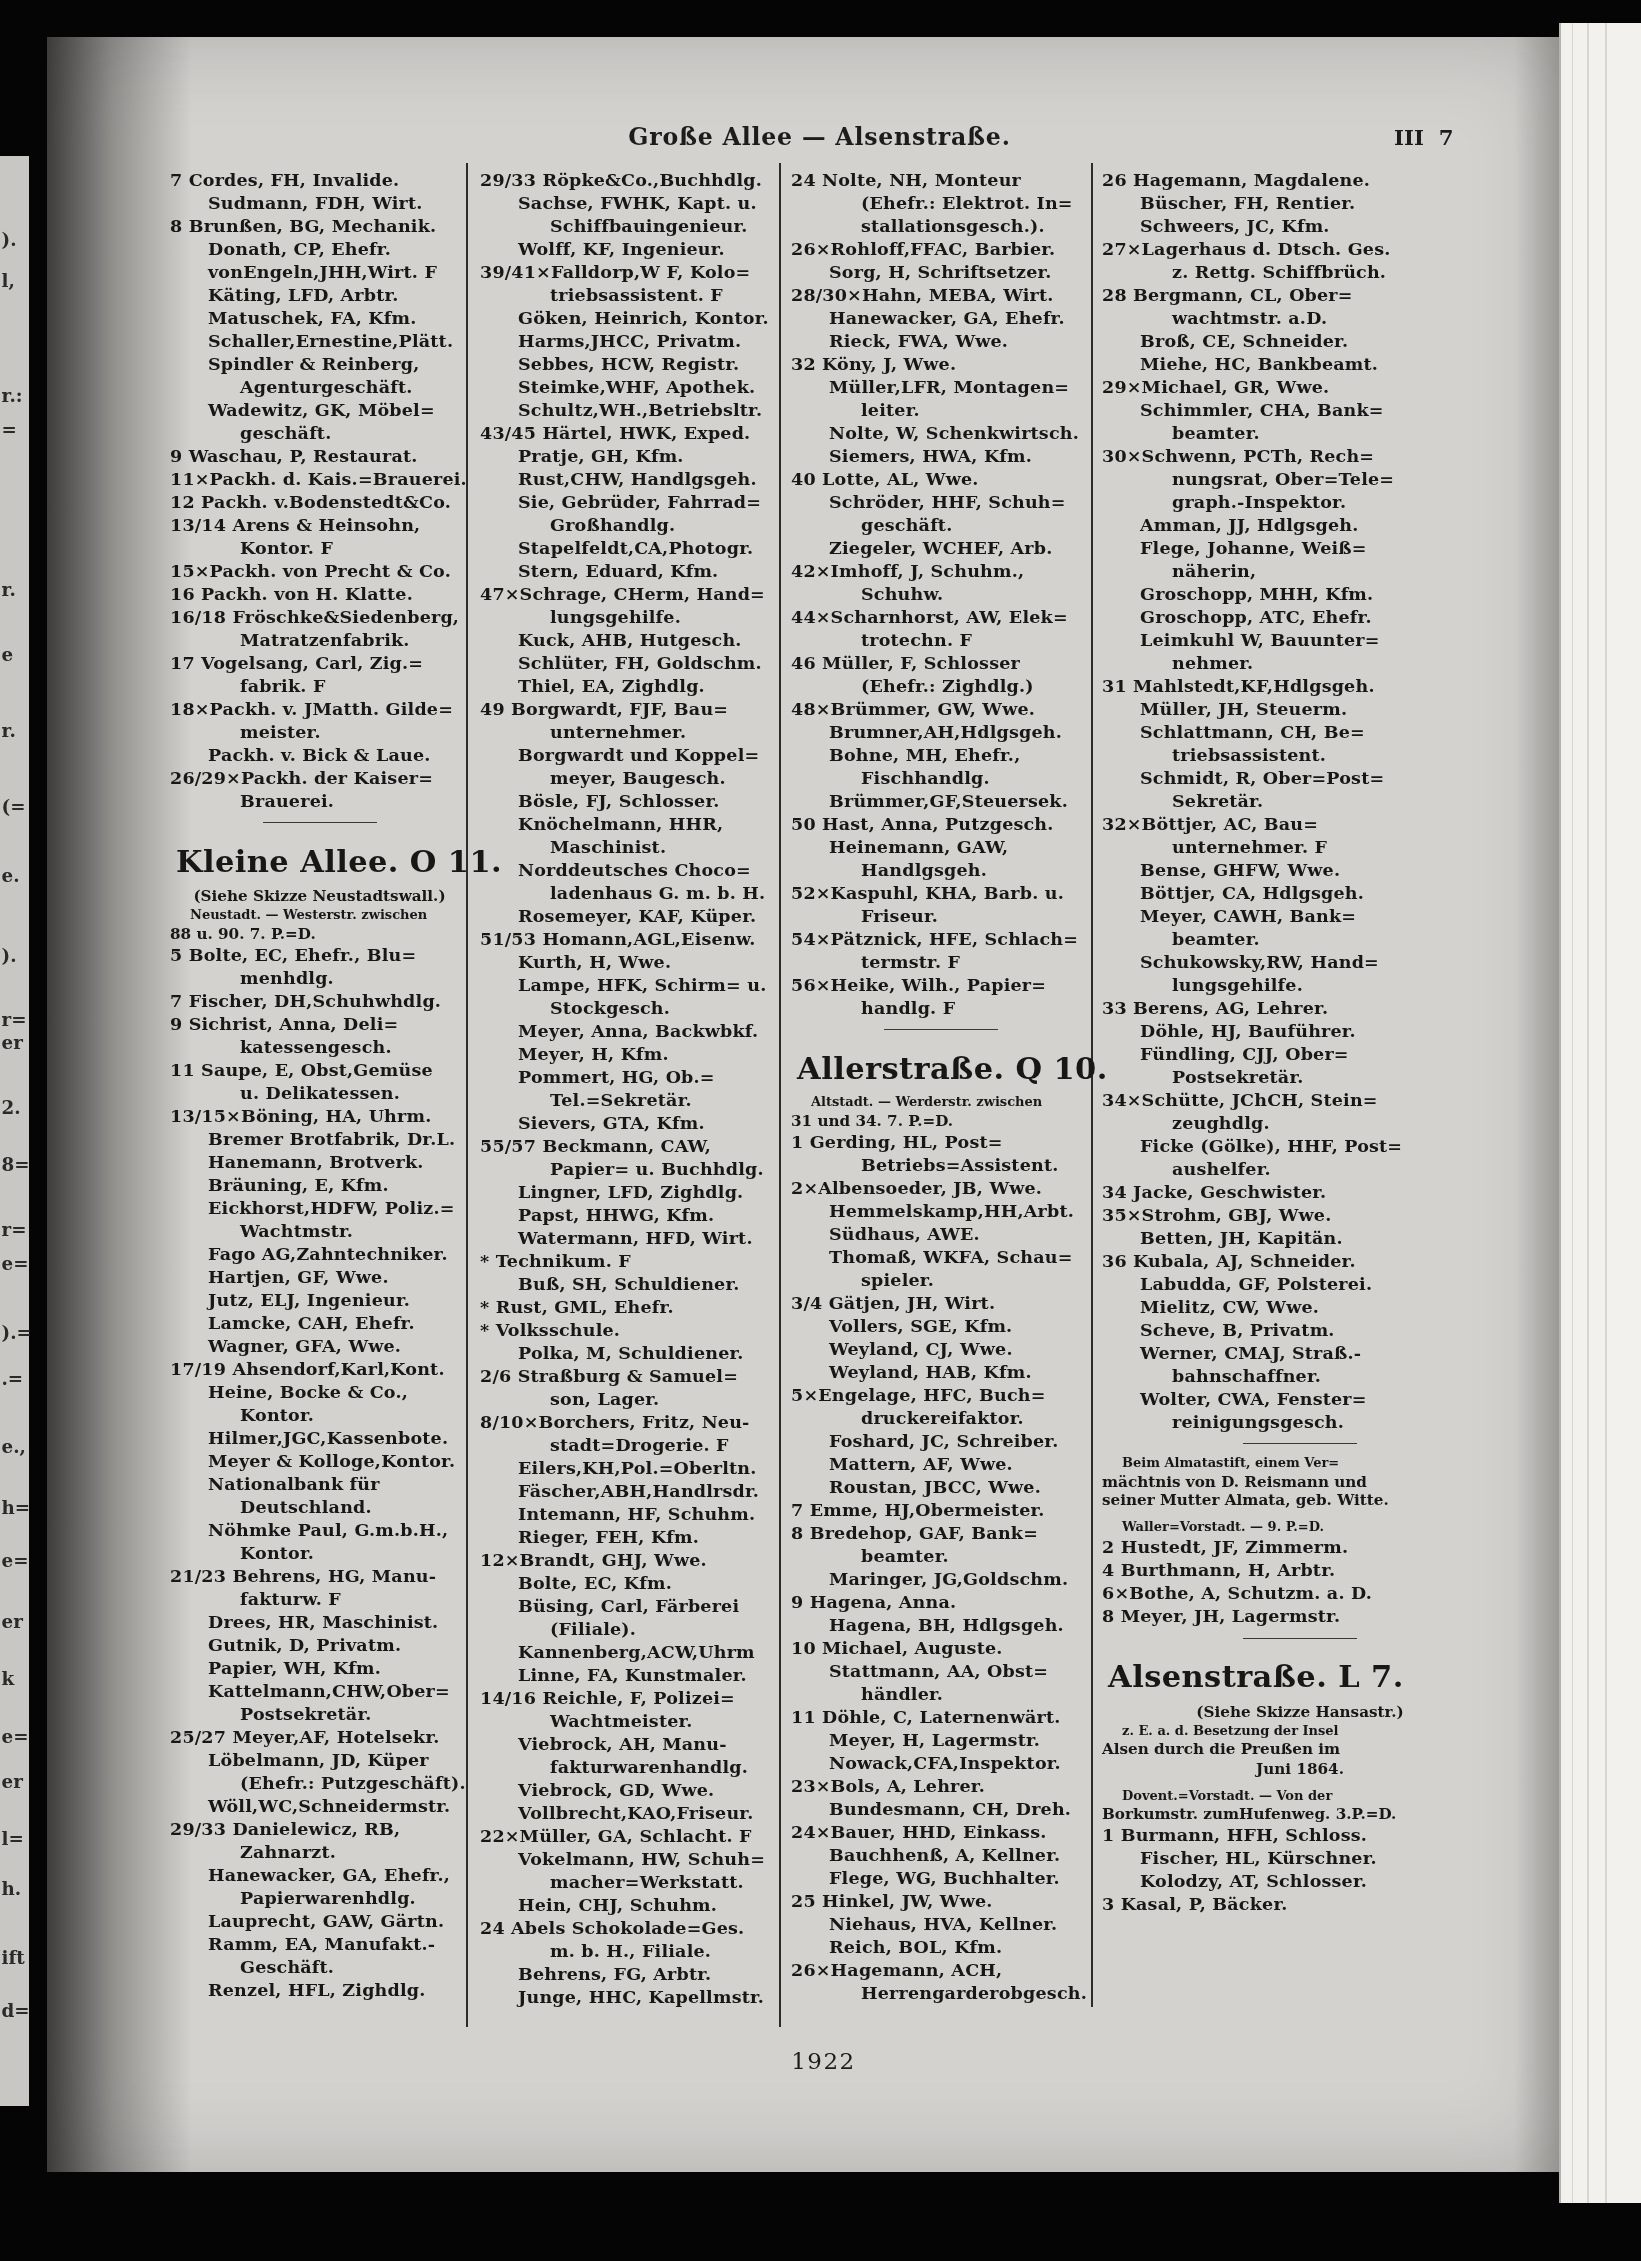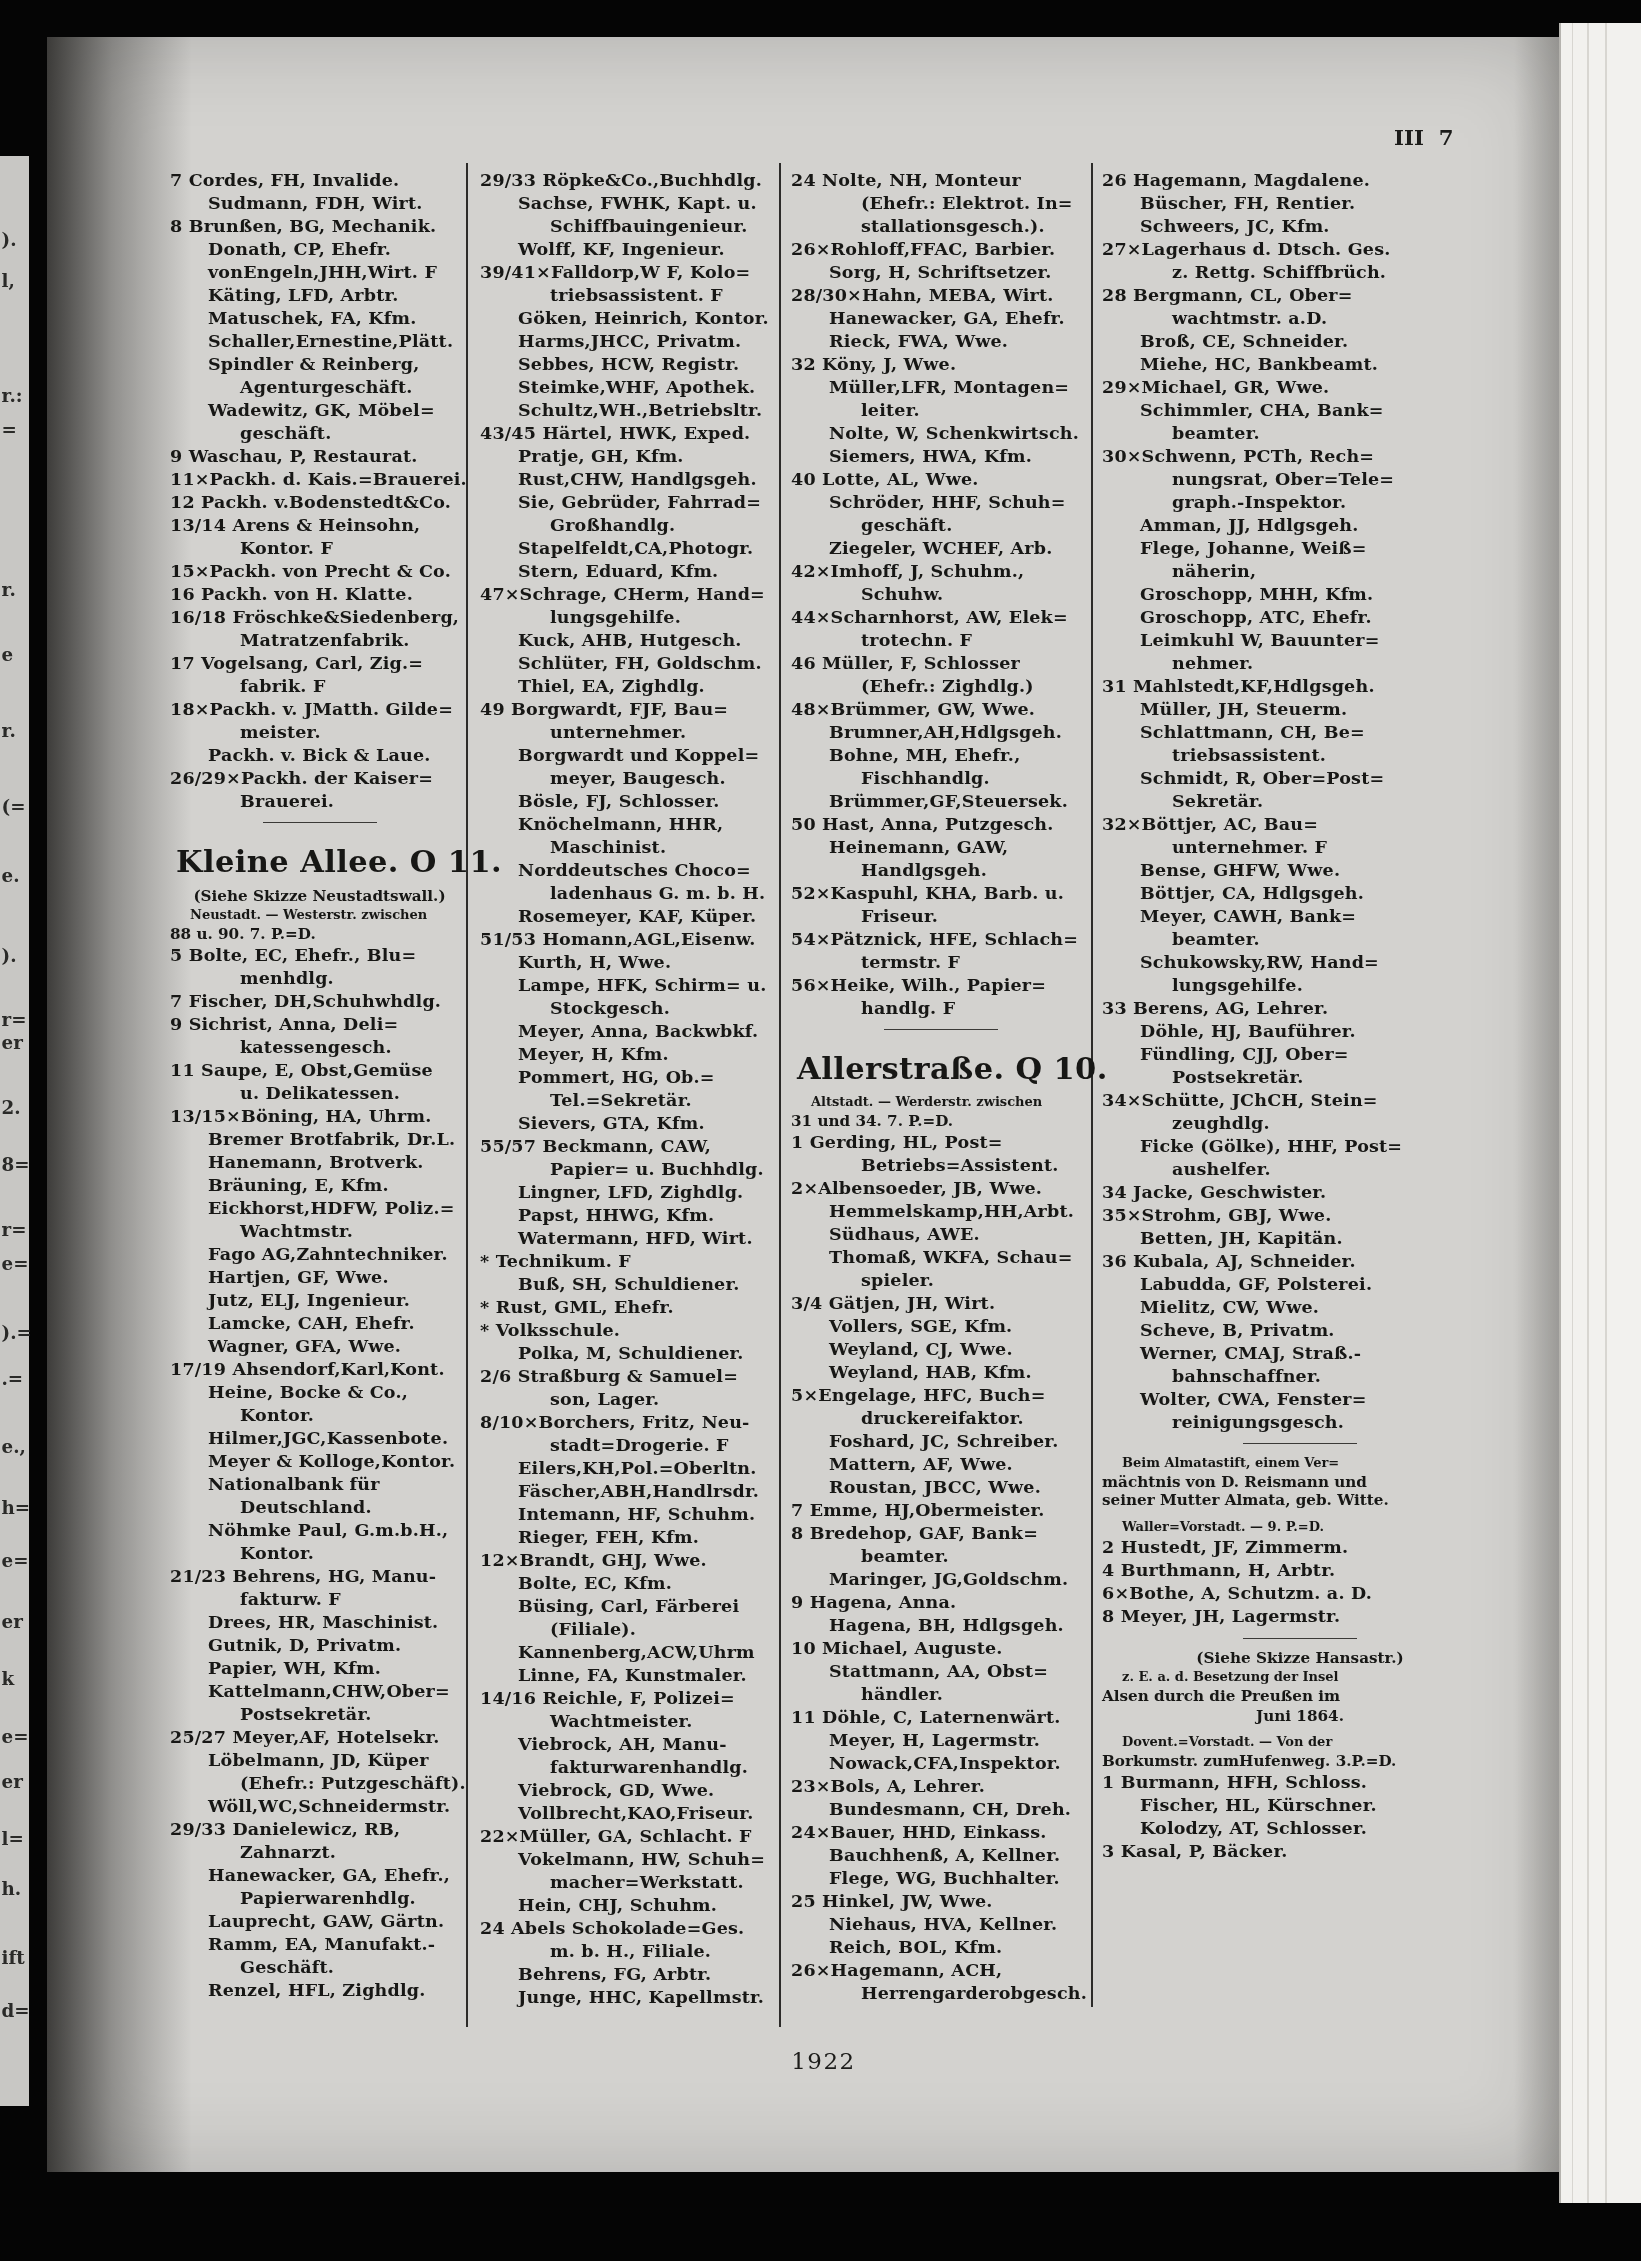--- a/index.html
+++ b/index.html
@@ -61,20 +61,21 @@
     <div id="gutter"></div>
     <div id="page-right-shade"></div>
   </div>
 
   <div id="right-pages">
     <div class="edge-line" style="left:10.7px"></div>
     <div class="edge-line" style="left:26px"></div>
     <div class="edge-line" style="left:44px"></div>
   </div>
 
+  <div id="hdr-title">Große Allee — Alsenstraße.</div>
   <div id="hdr-page">III  7</div>
 
   <div class="vrule" id="rule-0"></div>
   <div class="vrule" id="rule-1"></div>
   <div class="vrule" id="rule-2"></div>
 
   <div class="col" id="col-0">
       <div class="ln ln-n">7 Cordes, FH, Invalide.</div>
       <div class="ln ln-m">Sudmann, FDH, Wirt.</div>
       <div class="ln ln-n">8 Brunßen, BG, Mechanik.</div>
@@ -378,20 +379,21 @@
       <div class="ln ln-s">Beim Almatastift, einem Ver=</div>
       <div class="ln ln-s2">mächtnis von D. Reismann und</div>
       <div class="ln ln-s2">seiner Mutter Almata, geb. Witte.</div>
       <div class="ln ln-g"></div>
       <div class="ln ln-s">Waller=Vorstadt. — 9. P.=D.</div>
       <div class="ln ln-n">2 Hustedt, JF, Zimmerm.</div>
       <div class="ln ln-n">4 Burthmann, H, Arbtr.</div>
       <div class="ln ln-n">6×Bothe, A, Schutzm. a. D.</div>
       <div class="ln ln-n">8 Meyer, JH, Lagermstr.</div>
       <div class="ln ln-d"></div>
+      <div class="ln ln-h">Alsenstraße. L 7.</div>
       <div class="ln ln-sc">(Siehe Skizze Hansastr.)</div>
       <div class="ln ln-s">z. E. a. d. Besetzung der Insel</div>
       <div class="ln ln-s2">Alsen durch die Preußen im</div>
       <div class="ln ln-sc">Juni 1864.</div>
       <div class="ln ln-g"></div>
       <div class="ln ln-s">Dovent.=Vorstadt. — Von der</div>
       <div class="ln ln-s2">Borkumstr. zumHufenweg. 3.P.=D.</div>
       <div class="ln ln-n">1 Burmann, HFH, Schloss.</div>
       <div class="ln ln-m">Fischer, HL, Kürschner.</div>
       <div class="ln ln-m">Kolodzy, AT, Schlosser.</div>

